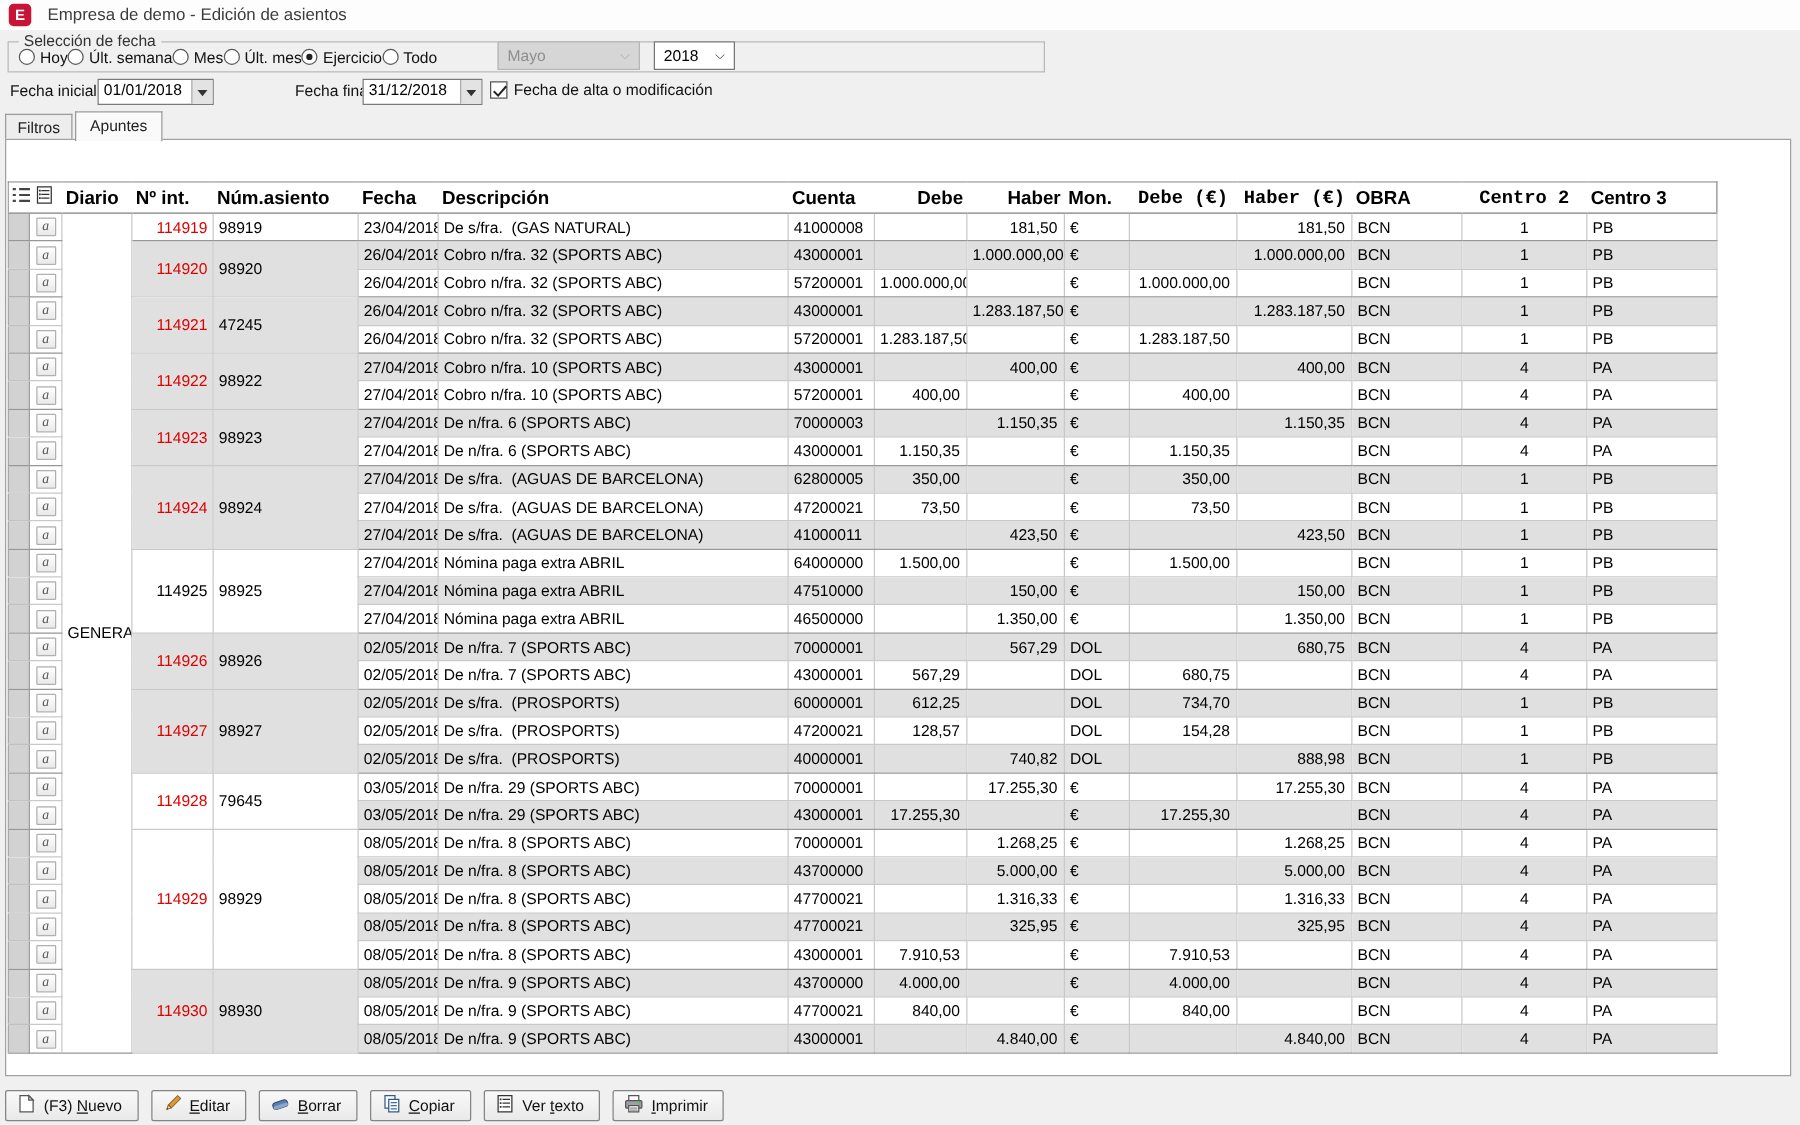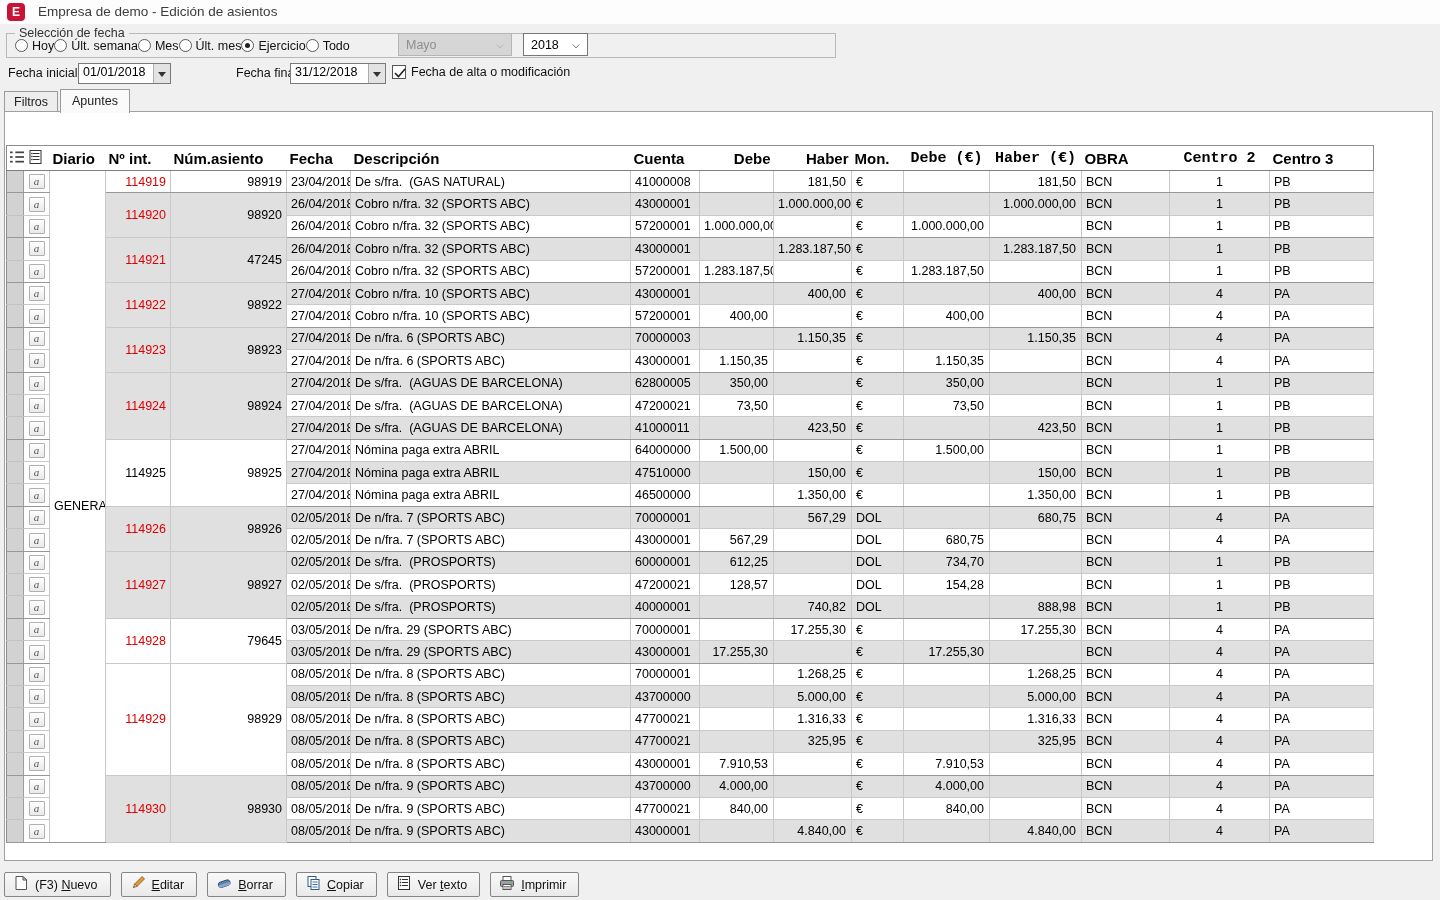--- a/index.html
+++ b/index.html
@@ -63,21 +63,21 @@
   table.grid tr.gend td { border-bottom:1px solid #979797; }
   table.grid td.r { text-align:right; padding-right:5px; }
   table.grid td.c { text-align:center; }
   table.grid td.selcol { background:#d2d2d2 !important; border-right:1px solid #9f9f9f; border-bottom:1px solid #c2c2c2; padding:0; }
   table.grid td.acol { background:#ffffff !important; padding:0; text-align:center; }
   .abtn { display:inline-block; width:16px; height:15px; border:1px solid #b0b0b0; border-radius:1px;
           background:linear-gradient(#ffffff,#e9e9e9); font-family:"Liberation Serif", serif; font-style:italic;
           font-size:11px; line-height:13px; color:#555; vertical-align:middle; }
   td.numint { font-size:13px; text-align:right; padding-right:10px; }
   td.numint.red { color:#de0000; }
-  td.numasi { font-size:13px; text-align:right; padding-right:6px; }
+  td.numasi { font-size:13px; text-align:left; padding-right:6px; }
   td.diario { font-size:11.5px; color:#222; padding-left:2px; }
   th.iconth { text-align:center; padding:0; }
 
   
   .footer { position:absolute; left:4px; top:872px; display:flex; gap:10px; }
   .fbtn { height:25px; display:inline-flex; align-items:center; gap:6px; padding:0 12px 0 8px;
           background:linear-gradient(#f9f9f9,#e9e9e9); border:1px solid #858585; border-radius:2px;
           font-size:12.5px; color:#111; cursor:default; }
   .fbtn u { text-decoration:underline; }
   .icon16 { width:16px; height:16px; display:inline-block; }

